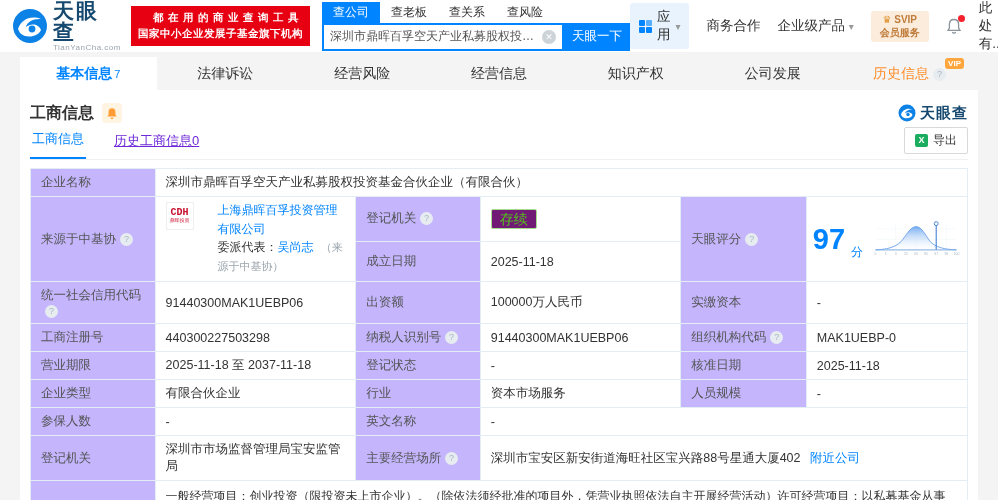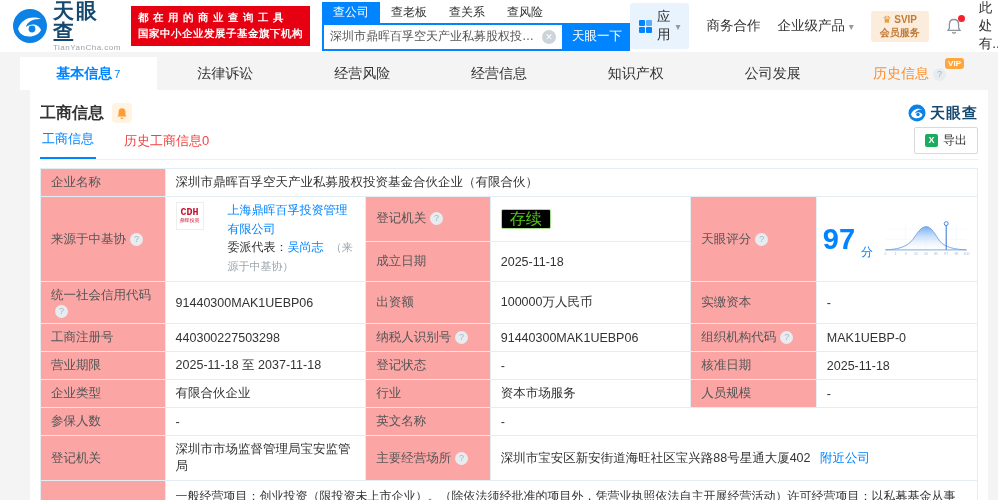--- a/index.html
+++ b/index.html
@@ -16,21 +16,21 @@
   }
   .logo-wrap { display:flex; align-items:center; gap:5px; }
   .logo-swirl { width:36px; height:36px; flex:0 0 auto; }
   .logo-txt { display:flex; flex-direction:column; line-height:1; }
   .logo-cn { font-size:21px; font-weight:bold; color:#16496f; letter-spacing:2px; }
   .logo-en { font-size:8px; color:#9aa4ad; margin-top:2px; letter-spacing:.5px; }
   .slogan {
     margin-left:10px; background:#e60012; color:#fff; padding:4px 7px;
     font-size:10.5px; font-weight:bold; line-height:1.5; white-space:nowrap;
   }
-  .slogan .l1 { letter-spacing:4.5px; }
+  .slogan .l1 { letter-spacing:4.5px;text-align:right; }
   .slogan .l2 { letter-spacing:.5px; }
   .search-mod { margin-left:12px; display:flex; flex-direction:column; }
   .search-tabs { display:flex; font-size:12px; }
   .search-tab { padding:2px 11px; color:#333; cursor:pointer; }
   .search-tab.active { background:#0084ff; color:#fff; }
   .search-row { display:flex; }
   .search-box {
     width:242px; height:28px; border:2px solid #0084ff; background:#fff;
     display:flex; align-items:center; padding:0 6px;
   }
@@ -77,52 +77,52 @@
     position:absolute; top:1px; right:14px; background:#ffa63e; color:#fff;
     font-size:8px; font-weight:bold; padding:0 3px; border-radius:3px; line-height:11px;
   }
   .q-ic {
     display:inline-block; width:13px; height:13px; border-radius:50%;
     background:#e7ecf0; color:#a7b6c3; font-size:9px; line-height:13px;
     text-align:center; margin-left:4px; vertical-align:1px; font-weight:normal;
   }
   
   .card {
-    position:absolute; top:90px; left:30px; width:958px; height:410px;
+    position:absolute; top:90px; left:20px; width:958px; height:410px;
     background:#fff; padding:10px 10px 0 10px; z-index:3;
   }
   .sec-head { display:flex; align-items:center; height:26px; }
   .sec-title { font-size:16px; font-weight:bold; color:#333; }
   .sec-bell {
     width:20px; height:20px; background:#fff3e1; border-radius:4px; margin-left:8px;
     display:flex; align-items:center; justify-content:center; cursor:pointer;
   }
   .watermark { margin-left:auto; display:flex; align-items:center; gap:4px; }
   .watermark .wm-txt { font-size:15px; font-weight:bold; color:#16496f; letter-spacing:1px; }
   .subtab-row { display:flex; align-items:flex-end; height:32px; border-bottom:1px solid #f0f0f0; margin-top:2px; }
   .subtab { font-size:13px; padding:0 2px 9px 2px; margin-right:26px; cursor:pointer; }
   .subtab.active { color:#0084ff; border-bottom:2px solid #0084ff; }
-  .subtab.inactive { color:#ef4444; }
+  .subtab.inactive { color:#6d28d9;text-decoration:underline; }
   .export-btn {
     margin-left:auto; margin-bottom:5px; display:flex; align-items:center; gap:5px;
     border:1px solid #d9d9d9; border-radius:2px; background:#fff; padding:4px 10px;
     font-size:12px; color:#333; cursor:pointer; font-family:inherit;
   }
   .xls-ic {
     width:13px; height:13px; background:#1aad5f; border-radius:2px; color:#fff;
     font-size:9px; font-weight:bold; line-height:13px; text-align:center;
   }
   
   .biz-table { width:100%; border-collapse:collapse; table-layout:fixed; margin-top:8px; font-size:12.5px; }
   .biz-table td { border:1px solid #e2edf4; padding:5px 10px; color:#333; vertical-align:middle; }
-  .biz-table td.lbl { background:#fca5a5; color:#555; }
+  .biz-table td.lbl { background:#c4b5fd; color:#555; }
   a.lnk { color:#0084ff; text-decoration:none; cursor:pointer; }
   .badge-green {
-    display:inline-block; padding:0 8px; line-height:18px; font-size:16px;
-    color:#52c41a; background:#000000; border:1px solid #a5dd8c; border-radius:2px;
+    display:inline-block; padding:0 8px; line-height:18px; font-size:14px;
+    color:#52c41a; background:#701a75; border:1px solid #a5dd8c; border-radius:2px;
   }
   .partner-cell { display:flex; gap:24px; align-items:flex-start; font-size:12px;font-family:Liberation Mono, monospace; }
   .cdh-logo {
     width:28px; height:28px; border:1px solid #eee; flex:0 0 auto; text-align:center;
     display:flex; flex-direction:column; justify-content:center; background:#fff;
   }
   .cdh-logo .t { color:#c8102e; font-weight:bold; font-size:10px; line-height:10px; }
   .cdh-logo .s { color:#c8102e; font-size:5px; line-height:6px; }
   .partner-info { line-height:1.55; min-width:0; }
   .rep-src { color:#9aa4ad; font-size:11px; }

